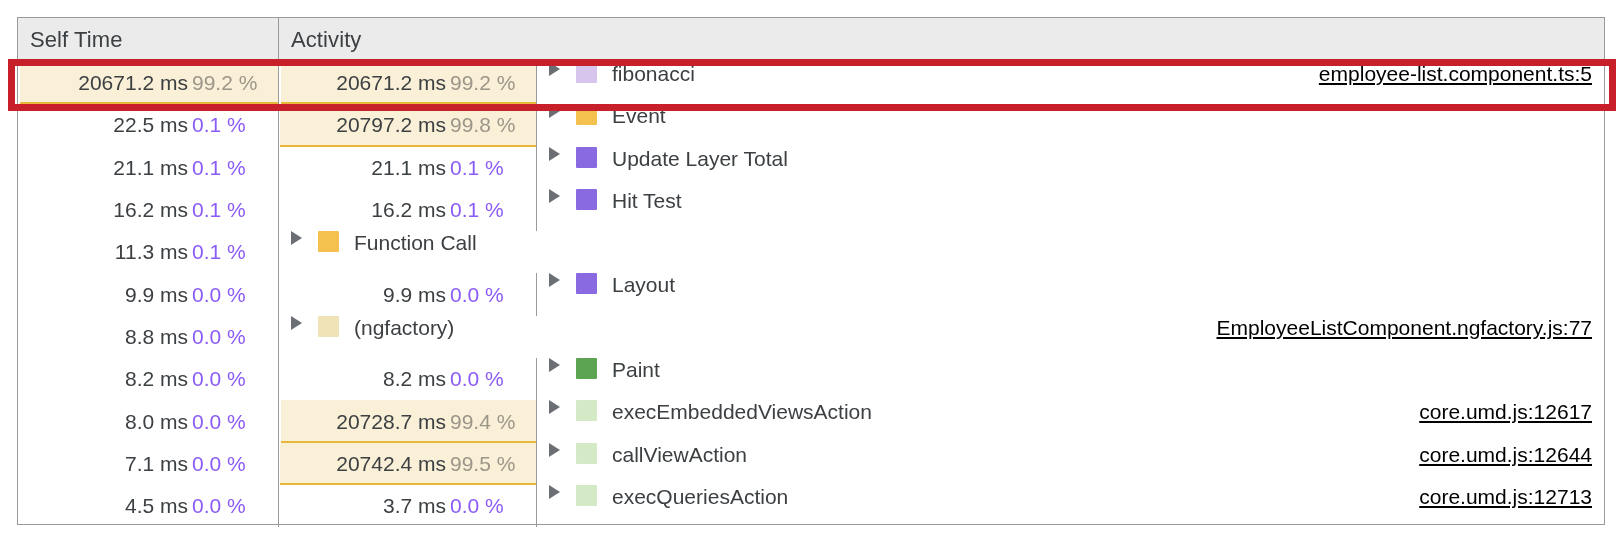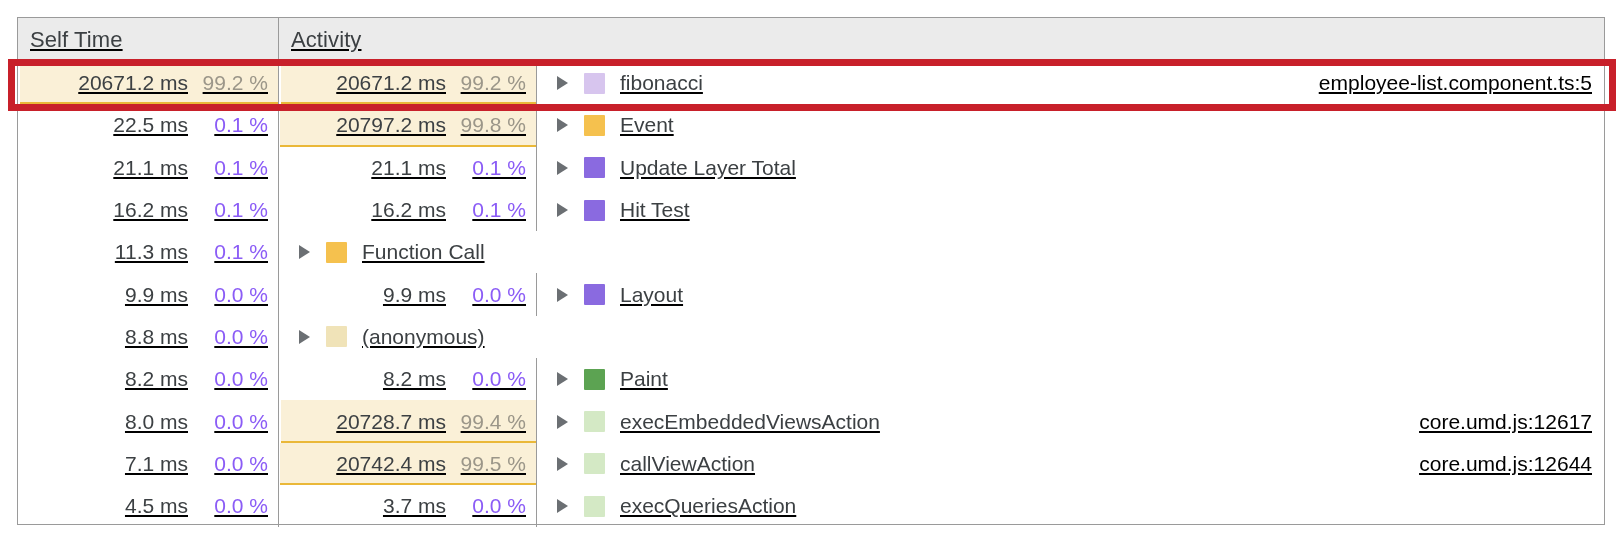--- a/index.html
+++ b/index.html
@@ -24,21 +24,20 @@
     position: absolute;
     left: 17px;
     top: 17px;
     width: 1588px;
     height: 508px;
     box-sizing: border-box;
     border: 1px solid #9a9a9a;
     background: #ffffff;
     display: flex;
     flex-direction: column;
-    text-decoration: underline;
   }
 
   
   .header-row {
     display: flex;
     height: 43px;
     background: #ebebeb;
     border-bottom: 1px solid #9a9a9a;
     flex: 0 0 auto;
   }
@@ -100,31 +99,30 @@
     color: #3c4043;
     white-space: nowrap;
   }
   .pct {
     position: relative;
     z-index: 2;
     font-size: 21px;
     color: #9b9689;
     white-space: nowrap;
     width: 76px;
-    text-align: right;
+    text-align: left;
     margin-left: 4px;
   }
   .pct.plain { color: #8b5cf6; }
 
   .cell-activity {
     flex: 1 1 auto;
     box-sizing: border-box;
     display: flex;
-    align-items: center;
-    padding-left: 20px;
+    padding-left: 12px;
     padding-right: 12px;
     overflow: hidden;
     min-width: 0;
   }
 
   .disclosure {
     width: 0;
     height: 0;
     flex: 0 0 auto;
     border-left: 11px solid #6b6f73;
@@ -286,22 +284,23 @@
           </div>
         </div>
         <div class="row">
           <div class="cell-self">
             <span class="num">8.8 ms</span>
             <span class="pct plain">0.0 %</span>
           </div>
           <div class="cell-activity">
             <span class="disclosure"></span>
             <span class="swatch" style="background: rgb(240, 227, 184);"></span>
-            <span class="activity-label">(anonymous)</span>
-            <span class="spacer"></span>
+            <span class="activity-label">(ngfactory)</span>
+            <span class="spacer"></span>
+            <span class="src-link">EmployeeListComponent.ngfactory.js:77</span>
           </div>
         </div>
         <div class="row">
           <div class="cell-self">
             <span class="num">8.2 ms</span>
             <span class="pct plain">0.0 %</span>
           </div>
           <div class="cell-total">
             <span class="num">8.2 ms</span>
             <span class="pct plain">0.0 %</span>
@@ -356,20 +355,21 @@
           </div>
           <div class="cell-total">
             <span class="num">3.7 ms</span>
             <span class="pct plain">0.0 %</span>
           </div>
           <div class="cell-activity">
             <span class="disclosure"></span>
             <span class="swatch" style="background: rgb(212, 233, 197);"></span>
             <span class="activity-label">execQueriesAction</span>
             <span class="spacer"></span>
+            <span class="src-link">core.umd.js:12713</span>
           </div>
         </div>
       </div>
 
   </div>
 
   <div class="annotation-box"></div>
 
 </div>
 

